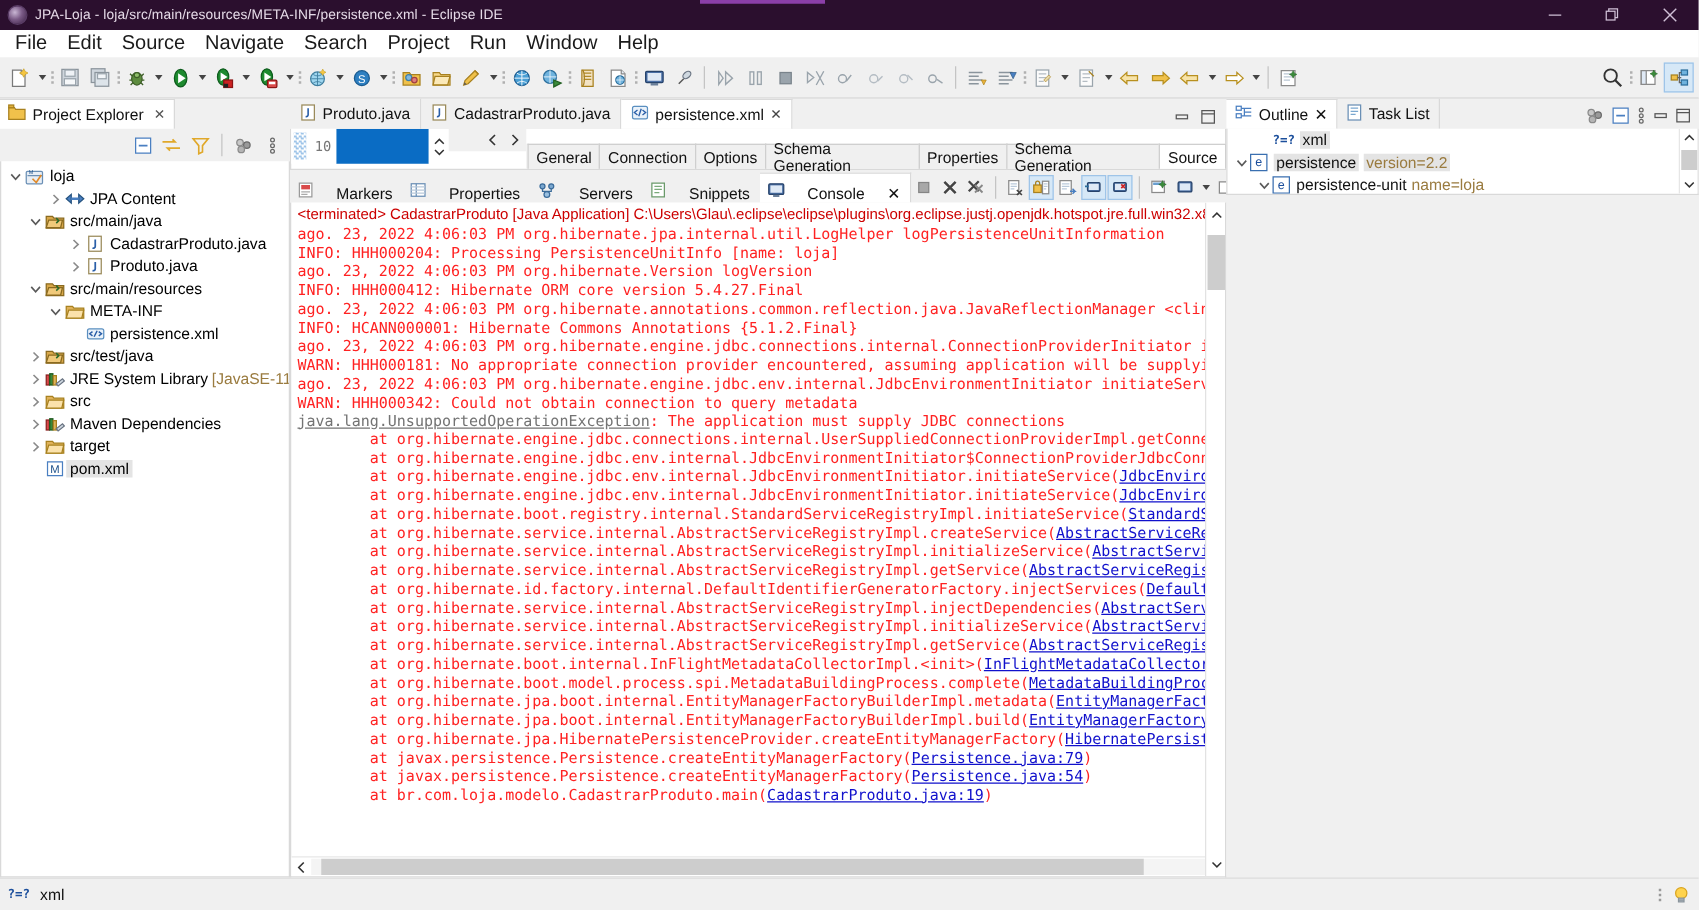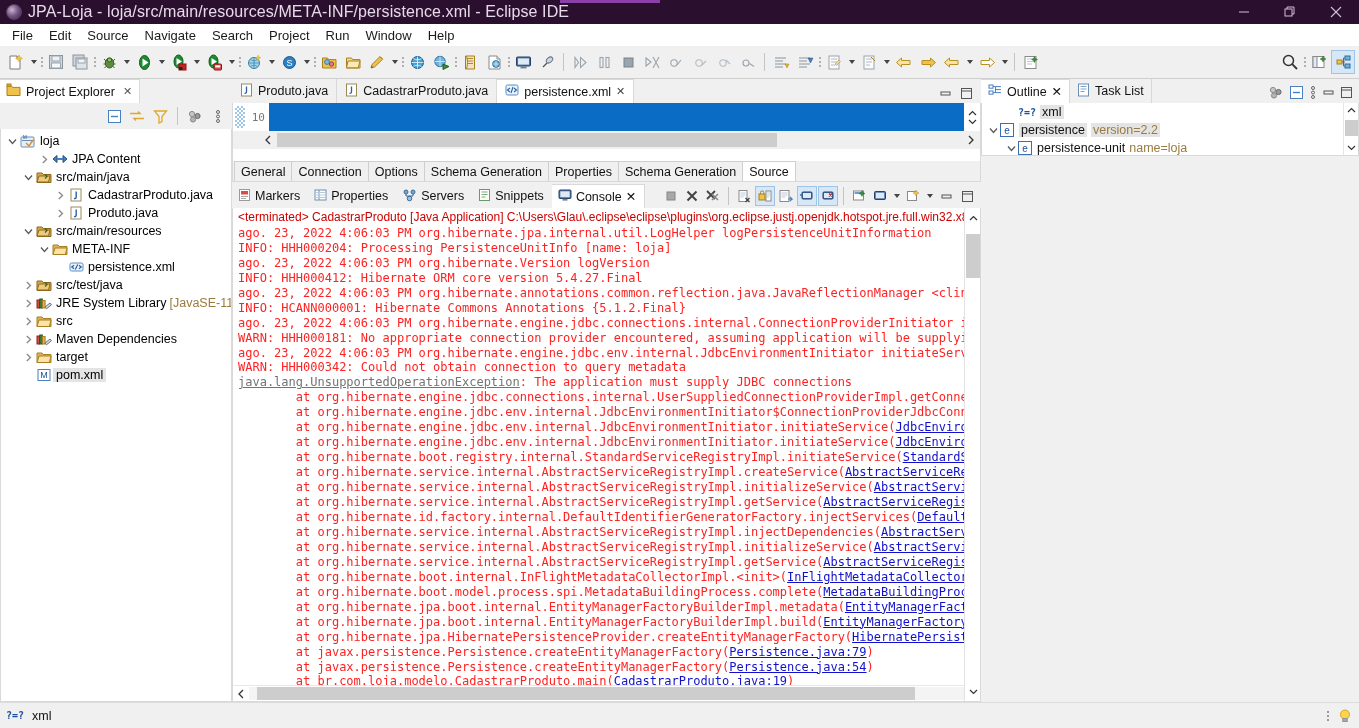--- a/index.html
+++ b/index.html
@@ -19,34 +19,34 @@
     display:flex; align-items:center; flex:0 0 24px; position:relative;
   }
   .titlebar .accent {
     position:absolute; top:0; left:560px; width:100px; height:3px; background:#8b3fa8;
   }
   .tb-icon {
     width:16px; height:16px; margin:0 6px 0 6px; border-radius:50%;
     background:radial-gradient(circle at 35% 35%, #c9b6d4 0%, #7a5a86 45%, #3a1f42 100%);
     border:1px solid #5a3d66; flex:0 0 16px;
   }
-  .tb-title { font-size:16px; white-space:nowrap; letter-spacing:0.1px; }
+  .tb-title { font-size:11px; white-space:nowrap; letter-spacing:0.1px; }
   .tb-spacer { flex:1; }
   .tb-btn {
     width:46px; height:24px; display:flex; align-items:center; justify-content:center;
     color:#cfc0d6; font-size:13px; line-height:1;
   }
   .tb-btn svg { display:block; }
 
   
   .menubar {
     height:22px; background:#ffffff; display:flex; align-items:center;
     flex:0 0 22px; padding-left:4px; border-bottom:0px solid #ddd;
   }
-  .menubar .mi { padding:2px 8px; font-size:13px; color:#1a1a1a; white-space:nowrap; }
+  .menubar .mi { padding:2px 8px; font-size:16px; color:#1a1a1a; white-space:nowrap; }
 
   
   .toolbar {
     height:33px; background:#f0f0f0; border-bottom:1px solid #cfcfcf;
     display:flex; align-items:center; flex:0 0 33px; padding:0 4px; gap:0px;
   }
   .tbi { width:24px; height:24px; display:flex; align-items:center; justify-content:center; position:relative; flex:0 0 auto; }
   .tbi svg { display:block; }
   .caret { width:11px; height:24px; display:flex; align-items:center; justify-content:center; flex:0 0 11px; }
   .caret::after { content:""; border-left:3.5px solid transparent; border-right:3.5px solid transparent; border-top:4px solid #444; display:block; }
@@ -82,21 +82,21 @@
   .trow.selected .tlabel { background:#e4e4e4; padding:0 3px; }
 
   
   .center { flex:1 1 auto; display:flex; flex-direction:column; min-width:0; }
   .ed-tabrow { height:24px; display:flex; align-items:flex-end; background:#f0f0f0; position:relative; }
   .etab { height:24px; display:flex; align-items:center; gap:5px; padding:0 8px; font-size:12.5px; background:#f0f0f0; border-right:1px solid #d9d9d9; }
   .etab.active { background:#ffffff; border-top:1px solid #d9d9d9; }
   .etab .close { font-size:11px; color:#444; }
   .ed-tabrow .rightbtns { margin-left:auto; display:flex; align-items:center; gap:8px; padding-right:8px; }
 
-  .editor-strip { background:#fff; border:1px solid #d9d9d9; border-top:none; display:flex; flex-direction:column; }
+  .editor-strip { background:#fff; border:1px solid #d9d9d9; border-top:none; display:flex; flex-direction:row; }
   .ed-line { height:28px; display:flex; align-items:stretch; }
   .ed-gutter { width:36px; flex:0 0 36px; background:#fff; display:flex; align-items:center; justify-content:flex-end;
                padding-right:4px; font-family:"DejaVu Sans Mono", monospace; font-size:11px; color:#777; position:relative; }
   .ed-gutter .mark { position:absolute; left:2px; top:3px; width:10px; height:22px;
      background:repeating-conic-gradient(#9ec4e8 0% 25%, #ffffff 0% 50%) 0 0/4px 4px; }
   .ed-sel { flex:1 1 auto; background:#0a6cc4; }
   .ed-sel2 { width:74px; flex:0 0 74px; background:#0a6cc4; }
   .ed-vscroll { width:16px; flex:0 0 16px; background:#fff; display:flex; flex-direction:column; align-items:center; justify-content:center; gap:1px; }
   .ed-hscroll { height:18px; display:flex; align-items:center; background:#f0f0f0; }
   .hs-left { width:26px; flex:0 0 26px; background:#fff; }
@@ -104,21 +104,21 @@
   .hs-track { flex:1 1 auto; height:14px; background:#efefef; position:relative; }
   .hs-thumb { position:absolute; left:0; top:0; height:14px; width:73%; background:#cdcdcd; }
 
   .ed-subtabs { height:20px; display:flex; align-items:stretch; background:#f0f0f0; padding-left:1px;margin-top:12px; }
   .stab { display:flex; align-items:center; padding:0 6px; font-size:12.5px; border:1px solid #cfcfcf; border-bottom:none; background:#f0f0f0; margin-right:-1px; }
   .stab.active { background:#ffffff; }
 
   
   .console-panel { flex:1 1 auto; display:flex; flex-direction:column; min-height:0; margin-top:2px; }
   .cons-tabs { height:24px; display:flex; align-items:center; background:#f0f0f0; }
-  .ctab { height:24px; display:flex; align-items:center; gap:4px; padding:0 8px 0 6px; font-size:12.5px; }
+  .ctab { height:24px; display:flex; align-items:flex-end; gap:18px; padding:0 8px 0 6px; font-size:12.5px; }
   .ctab.active { background:#ffffff; border-top:1px solid #d9d9d9; border-right:1px solid #d9d9d9; }
   .cons-tools { margin-left:auto; display:flex; align-items:center; gap:1px; padding-right:4px; }
   .cti { width:20px; height:20px; display:flex; align-items:center; justify-content:center; }
   .cti.on { background:#d6e8f7; border:1px solid #9ec4e8; }
   .cons-body {
     flex:1 1 auto; background:#ffffff; border:1px solid #d9d9d9; border-top:none;
     display:flex; flex-direction:column; min-height:0; overflow:hidden; position:relative;
   }
   .cons-head { font-size:12px; color:#cc0000; padding:2px 3px 1px 5px; white-space:nowrap; overflow:hidden; font-family:"Liberation Sans",sans-serif; }
   .cons-out {

